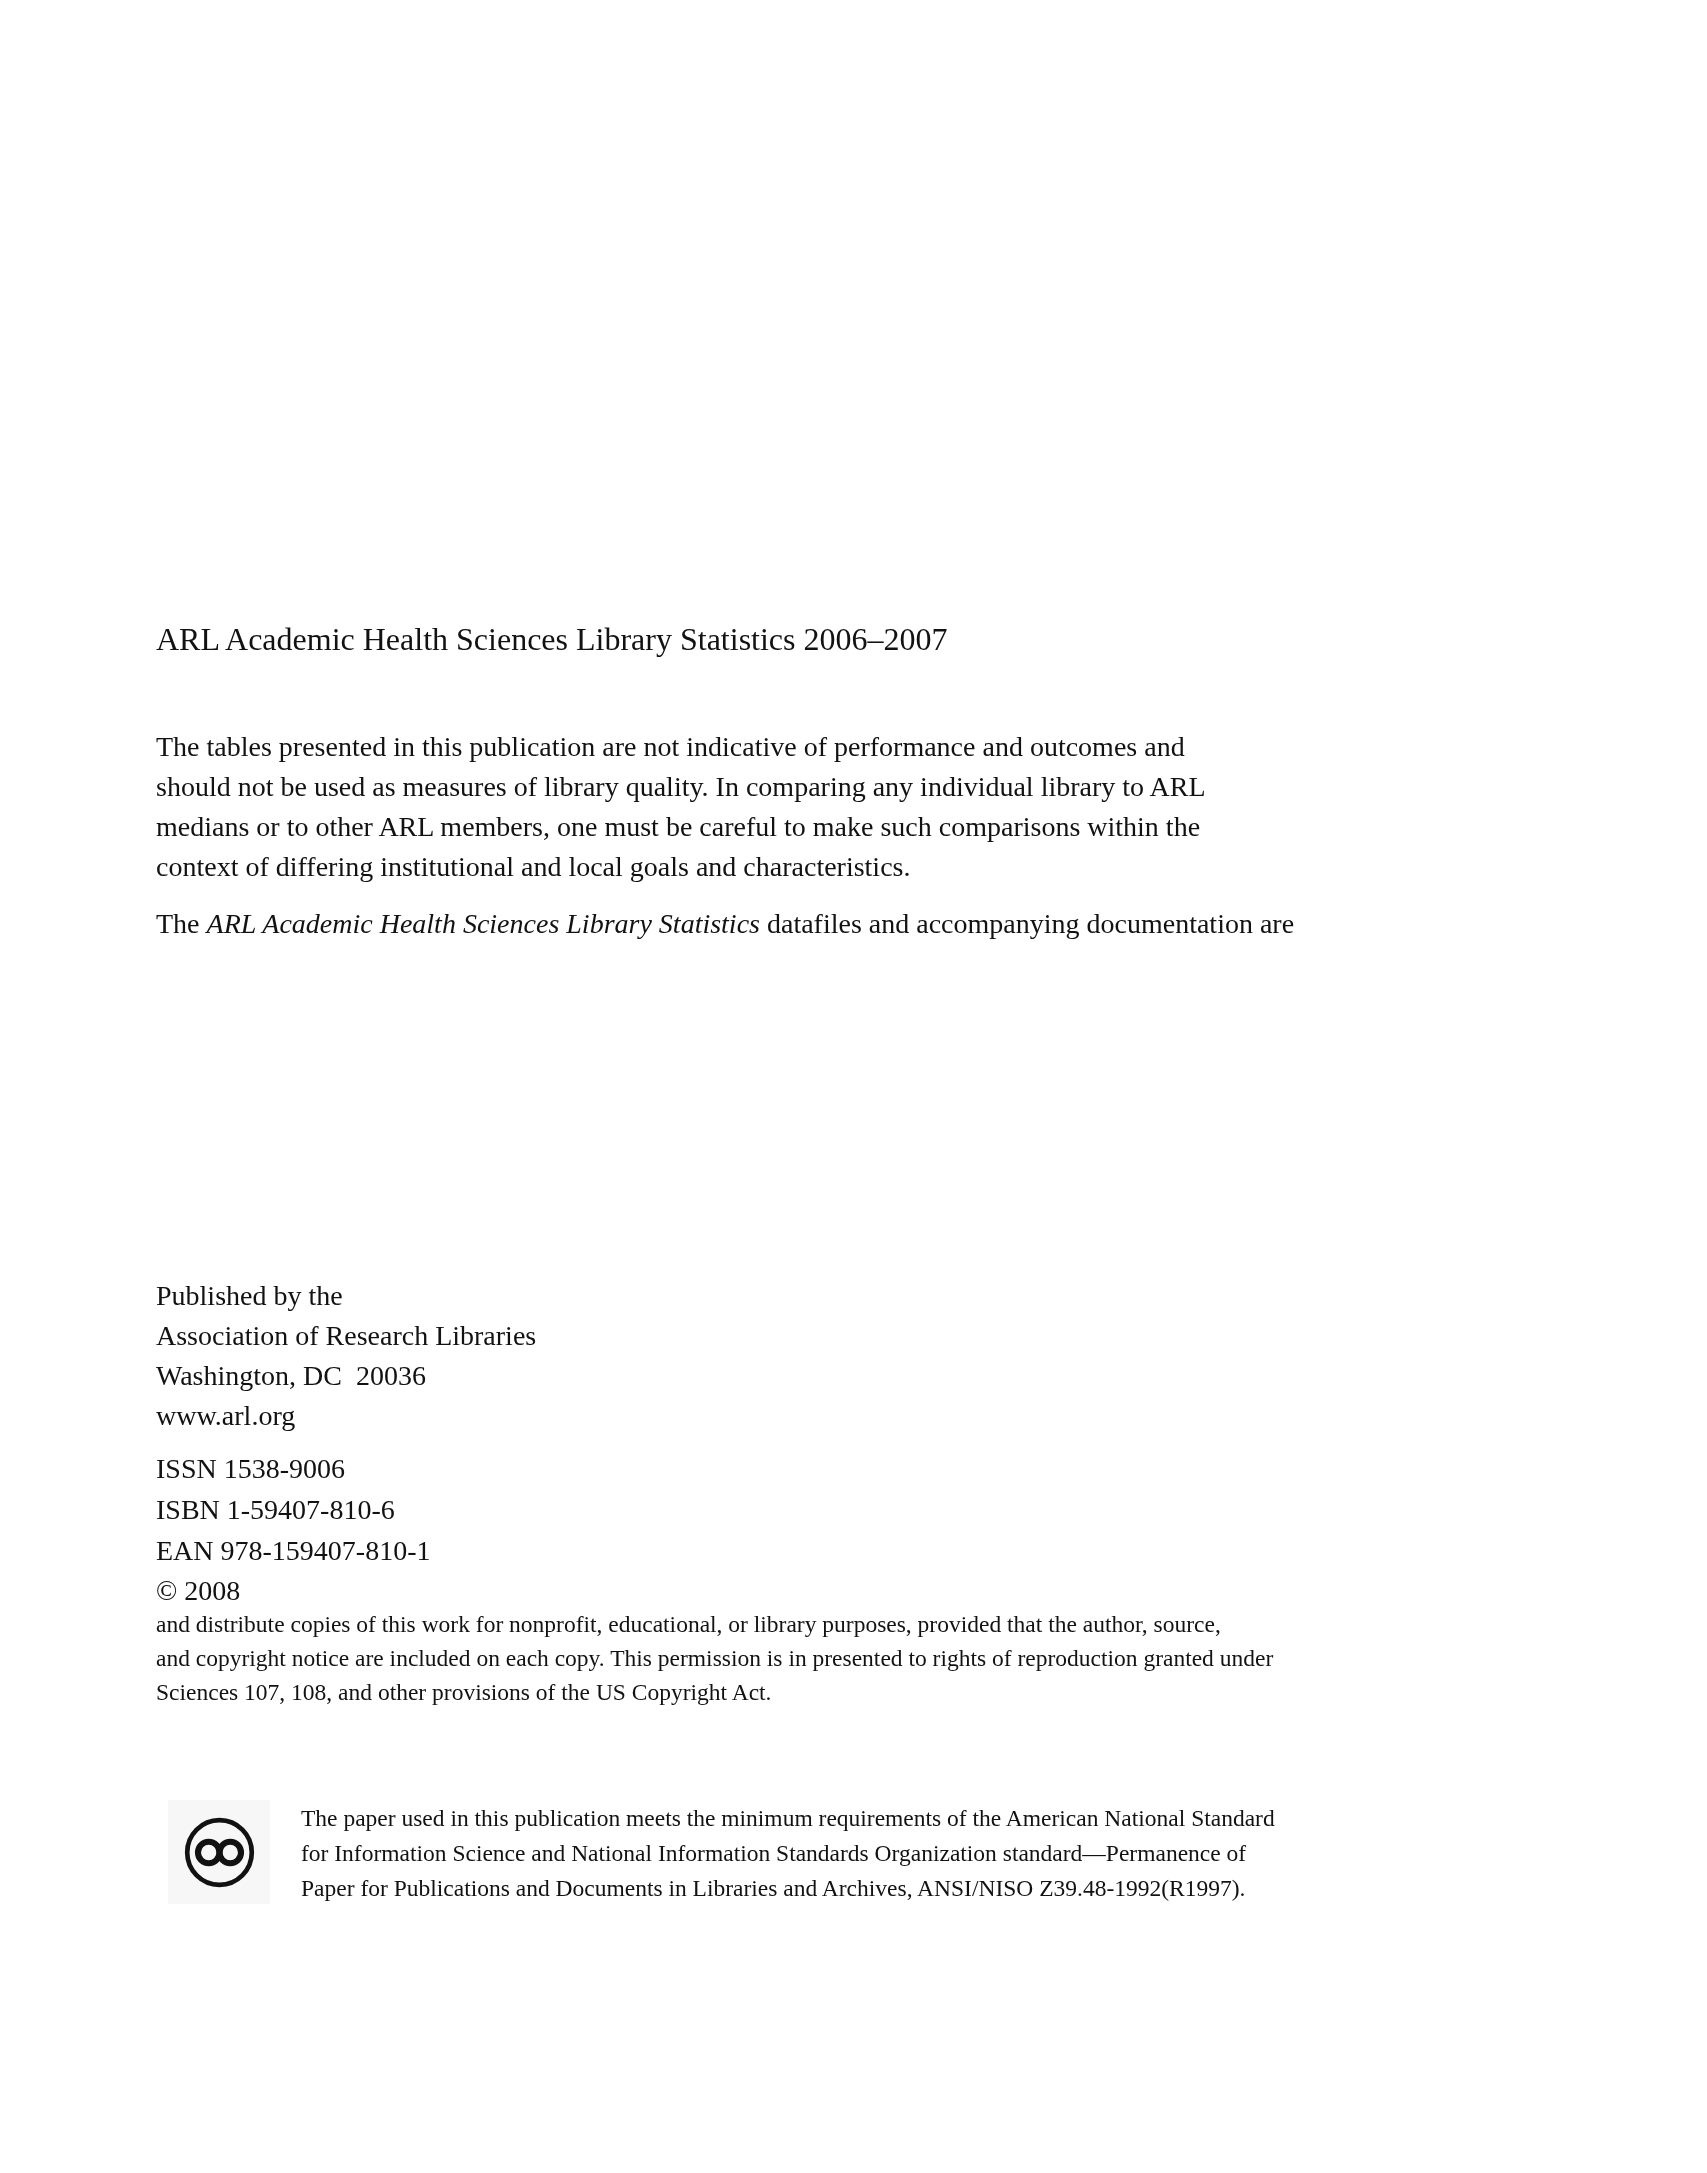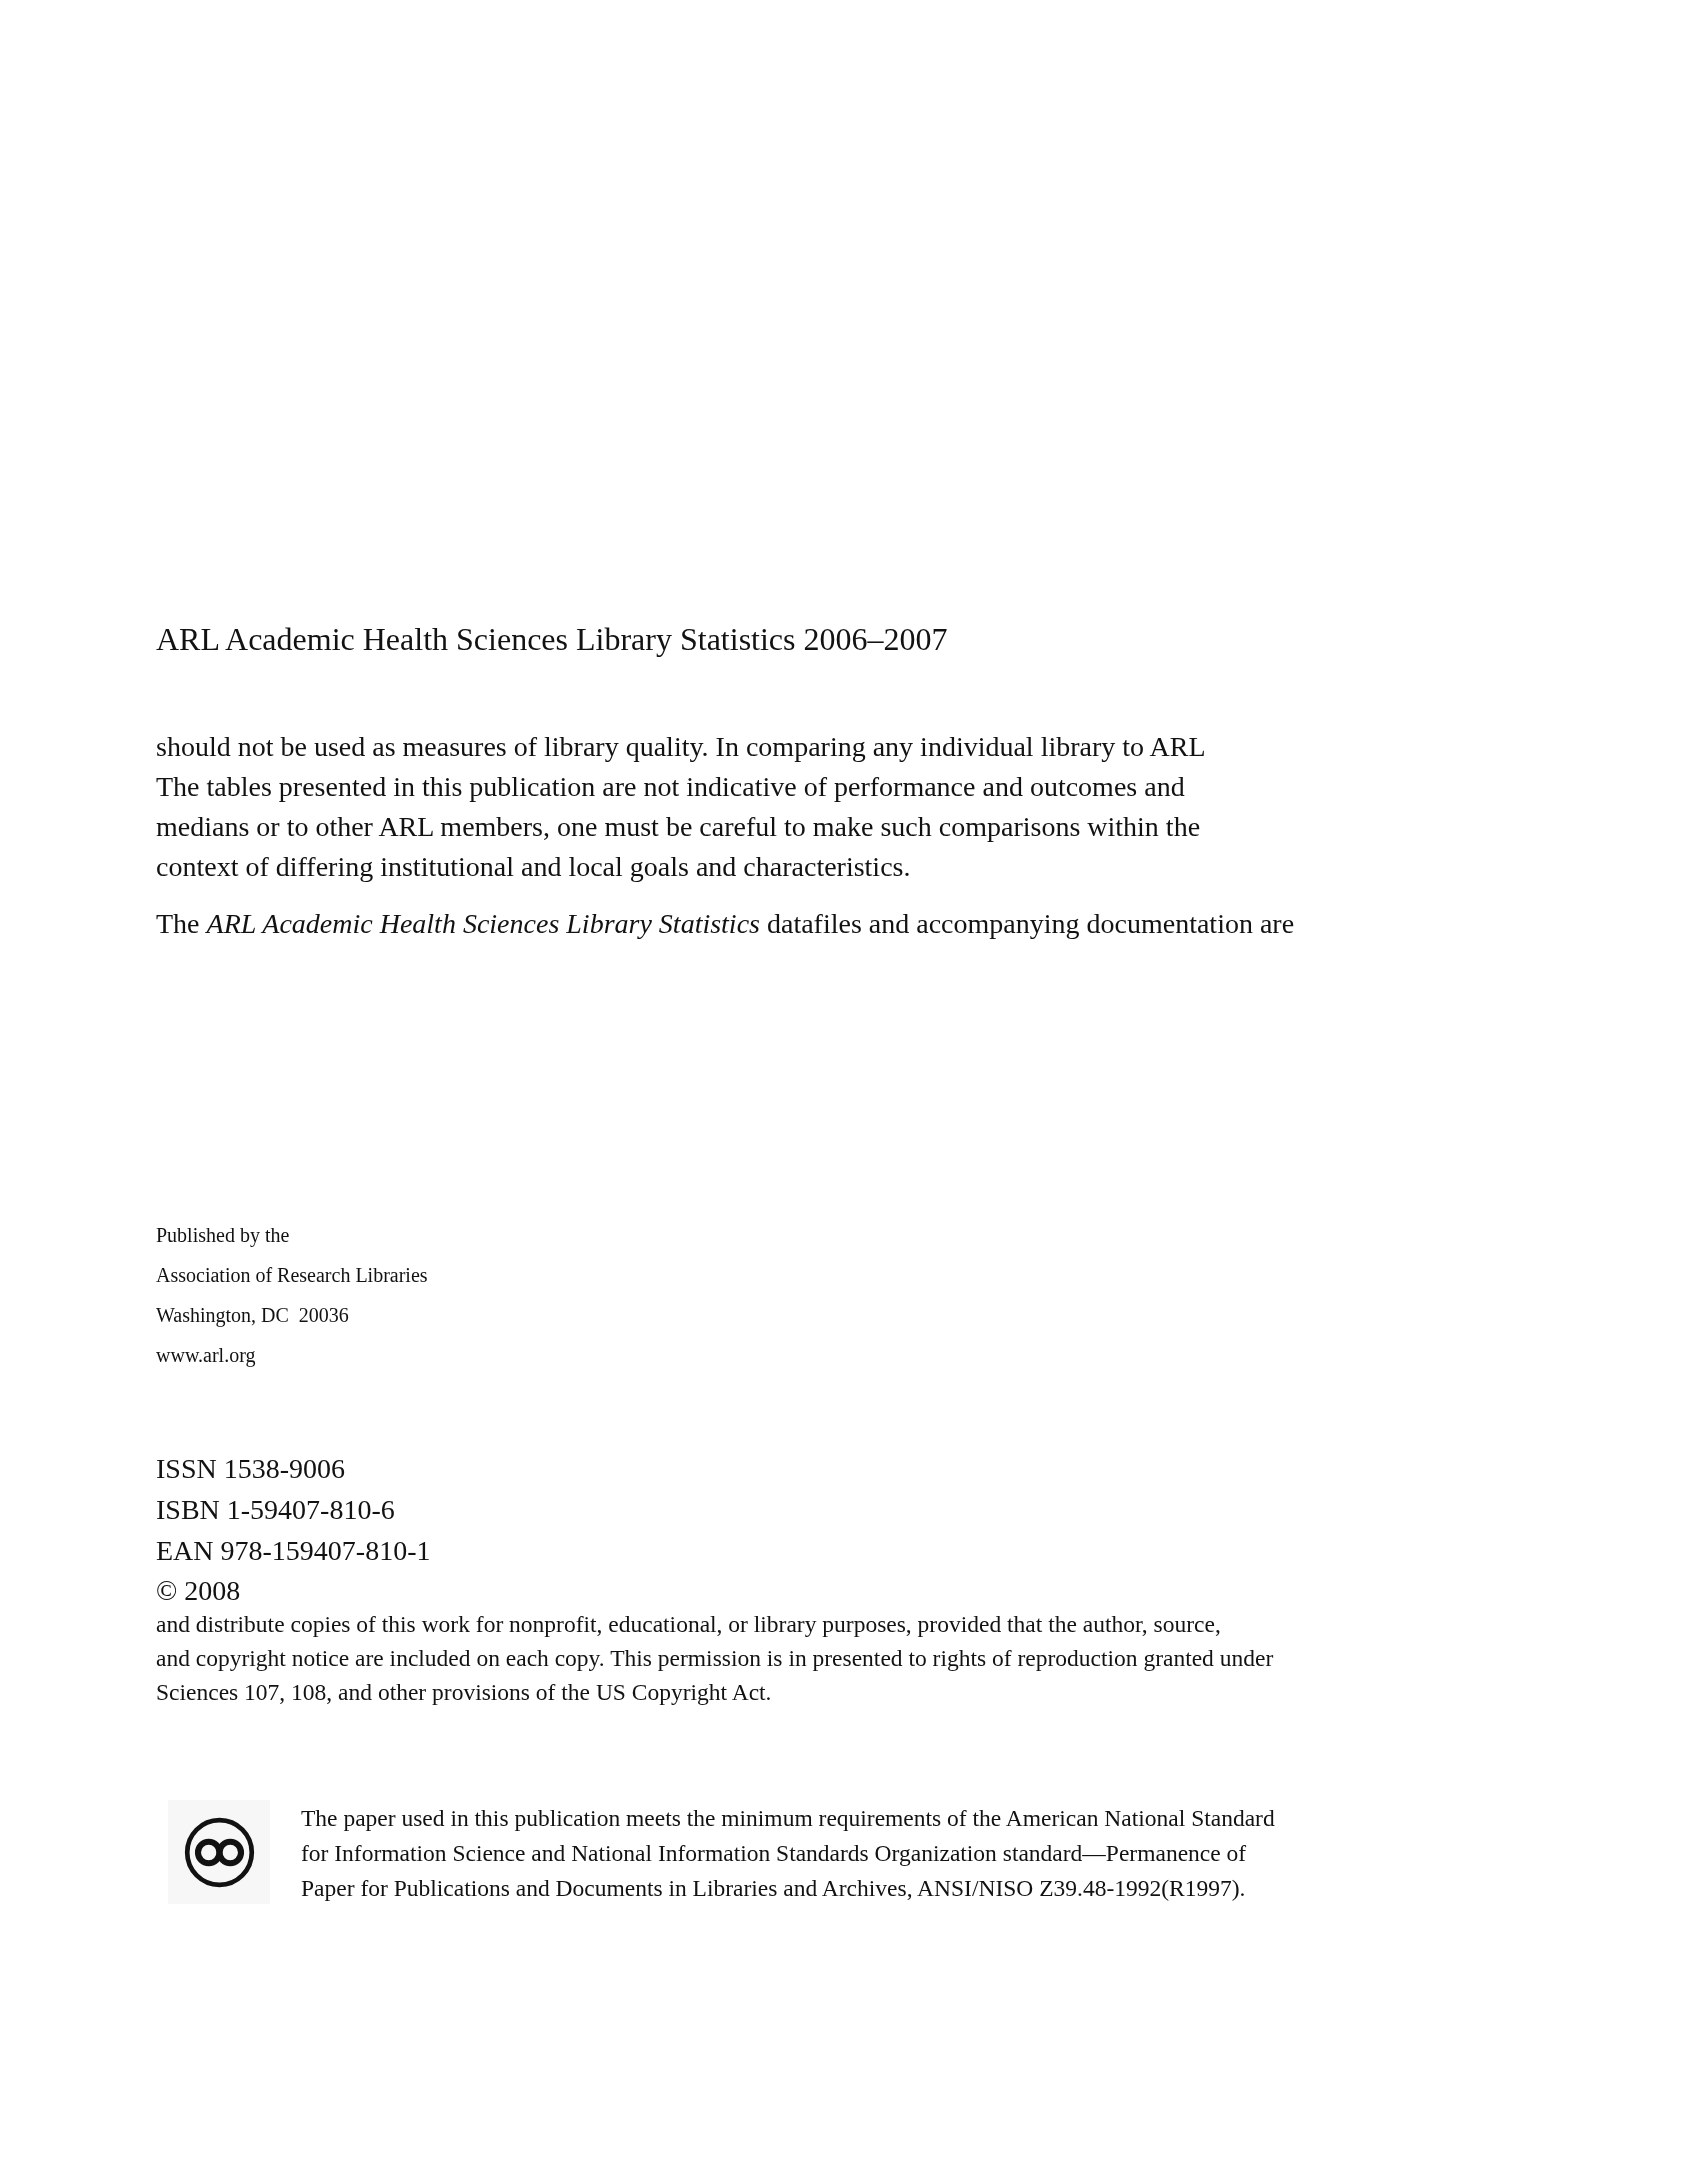--- a/index.html
+++ b/index.html
@@ -36,22 +36,22 @@
   }
   .datafiles {
     top: 904px;
     font-size: 28px;
     line-height: 40px;
   }
   .datafiles .italic {
     font-style: italic;
   }
   .publisher {
-    top: 1215px;
-    font-size: 20px;
+    top: 1276px;
+    font-size: 28px;
     line-height: 40px;
   }
   .identifiers {
     top: 1448px;
     font-size: 28px;
     line-height: 41px;
   }
   .copyright-year {
     top: 1570px;
     font-size: 28px;
@@ -82,22 +82,22 @@
   }
 </style>
 </head>
 <body>
 
 <div class="page">
 
   <div class="block title">ARL Academic Health Sciences Library Statistics 2006–2007</div>
 
   <div class="block disclaimer">
+    <div class="line">The tables presented in this publication are not indicative of performance and outcomes and</div>
     <div class="line">should not be used as measures of library quality. In comparing any individual library to ARL</div>
-    <div class="line">The tables presented in this publication are not indicative of performance and outcomes and</div>
     <div class="line">medians or to other ARL members, one must be careful to make such comparisons within the</div>
     <div class="line">context of differing institutional and local goals and characteristics.</div>
   </div>
 
   <div class="block datafiles">
     <div class="line"><span>The </span><span class="italic">ARL Academic Health Sciences Library Statistics</span><span> datafiles and accompanying documentation are</span></div>
   </div>
 
   <div class="block publisher">
     <div class="line">Published by the</div>

